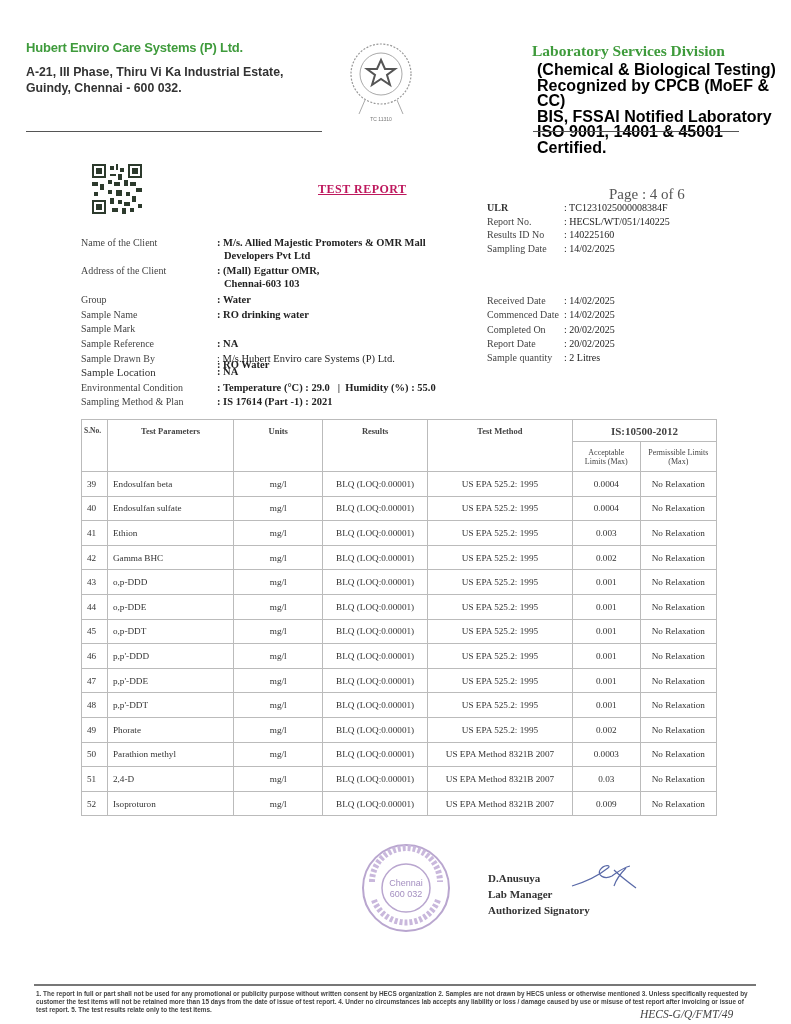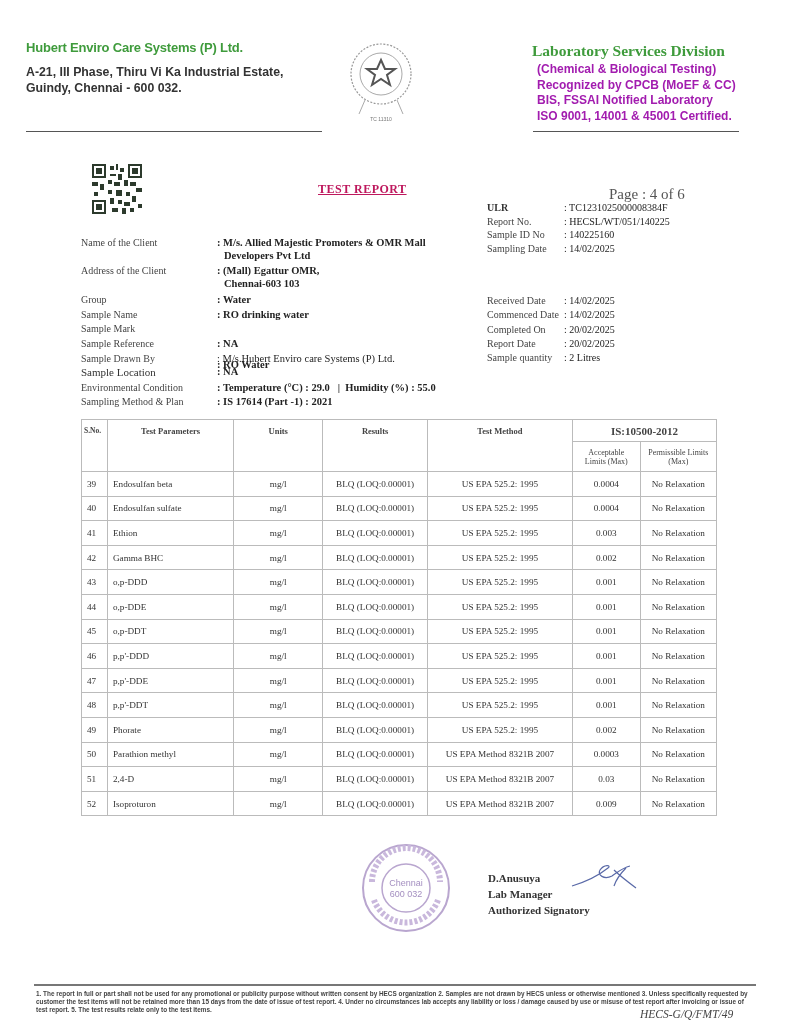--- a/index.html
+++ b/index.html
@@ -3,21 +3,21 @@
 <meta charset="utf-8">
 <style>
   html, body { margin: 0; padding: 0; background: #fff; }
   body { width: 791px; height: 1024px; position: relative; overflow: hidden; color: #222; font-family: "Liberation Serif", serif; }
   .abs { position: absolute; }
 
   
   .co-name { left: 26px; top: 40px; font-family: "Liberation Sans", sans-serif; font-weight: bold; font-size: 13px; color: #3f9b3c; letter-spacing: -0.2px; }
   .co-addr { left: 26px; top: 65px; font-family: "Liberation Sans", sans-serif; font-weight: bold; font-size: 12.3px; line-height: 15.5px; color: #333; }
   .div-title { left: 532px; top: 42px; font-family: "Liberation Serif", serif; font-weight: bold; font-size: 15.5px; color: #3f9b3c; }
-  .div-lines { left: 537px; top: 62px; font-family: "Liberation Sans", sans-serif; font-weight: bold; font-size: 12px; line-height: 15.5px; color: #a21caf; }
+  .div-lines { left: 537px; top: 62px; font-family: "Liberation Sans", sans-serif; font-weight: bold; font-size: 16px; line-height: 15.5px; color: #000000; }
   .hdr-rule-left { left: 26px; top: 131px; width: 296px; height: 1px; background: #555; }
   .hdr-rule-right { left: 533px; top: 131px; width: 206px; height: 1px; background: #555; }
   .emblem { left: 345px; top: 38px; width: 72px; height: 86px; }
 
   
   .qr { left: 92px; top: 164px; width: 50px; height: 50px; }
 
   .title { left: 318px; top: 182px; font-size: 12px; font-weight: bold; text-decoration: underline; letter-spacing: 0.5px; color: #be185d; }
 
   .page-no { left: 609px; top: 186px; font-size: 15px; color: #555; }
@@ -113,21 +113,21 @@
       <rect x="23" y="20" width="2" height="2"></rect>
   </g>
 </svg>
 
 <div class="abs title">TEST REPORT</div>
 <div class="abs page-no">Page : 4 of 6</div>
 
 <div class="abs kv right-kv" style="left:487px; top:201px; line-height:13.5px;">
   <div><span class="k" style="font-weight:bold;color:#333;">ULR</span><span class="v">: TC1231025000008384F</span></div>
   <div><span class="k">Report No.</span><span class="v">: HECSL/WT/051/140225</span></div>
-  <div><span class="k">Sample ID No</span><span class="v">: 140225160</span></div>
+  <div><span class="k">Results ID No</span><span class="v">: 140225160</span></div>
   <div><span class="k">Sampling Date</span><span class="v">: 14/02/2025</span></div>
 </div>
 
 <div class="abs kv right-kv" style="left:487px; top:294px; line-height:14.3px;">
   <div><span class="k">Received Date</span><span class="v">: 14/02/2025</span></div>
   <div><span class="k">Commenced Date</span><span class="v">: 14/02/2025</span></div>
   <div><span class="k">Completed On</span><span class="v">: 20/02/2025</span></div>
   <div><span class="k">Report Date</span><span class="v">: 20/02/2025</span></div>
   <div><span class="k">Sample quantity</span><span class="v">: 2 Litres</span></div>
 </div>

